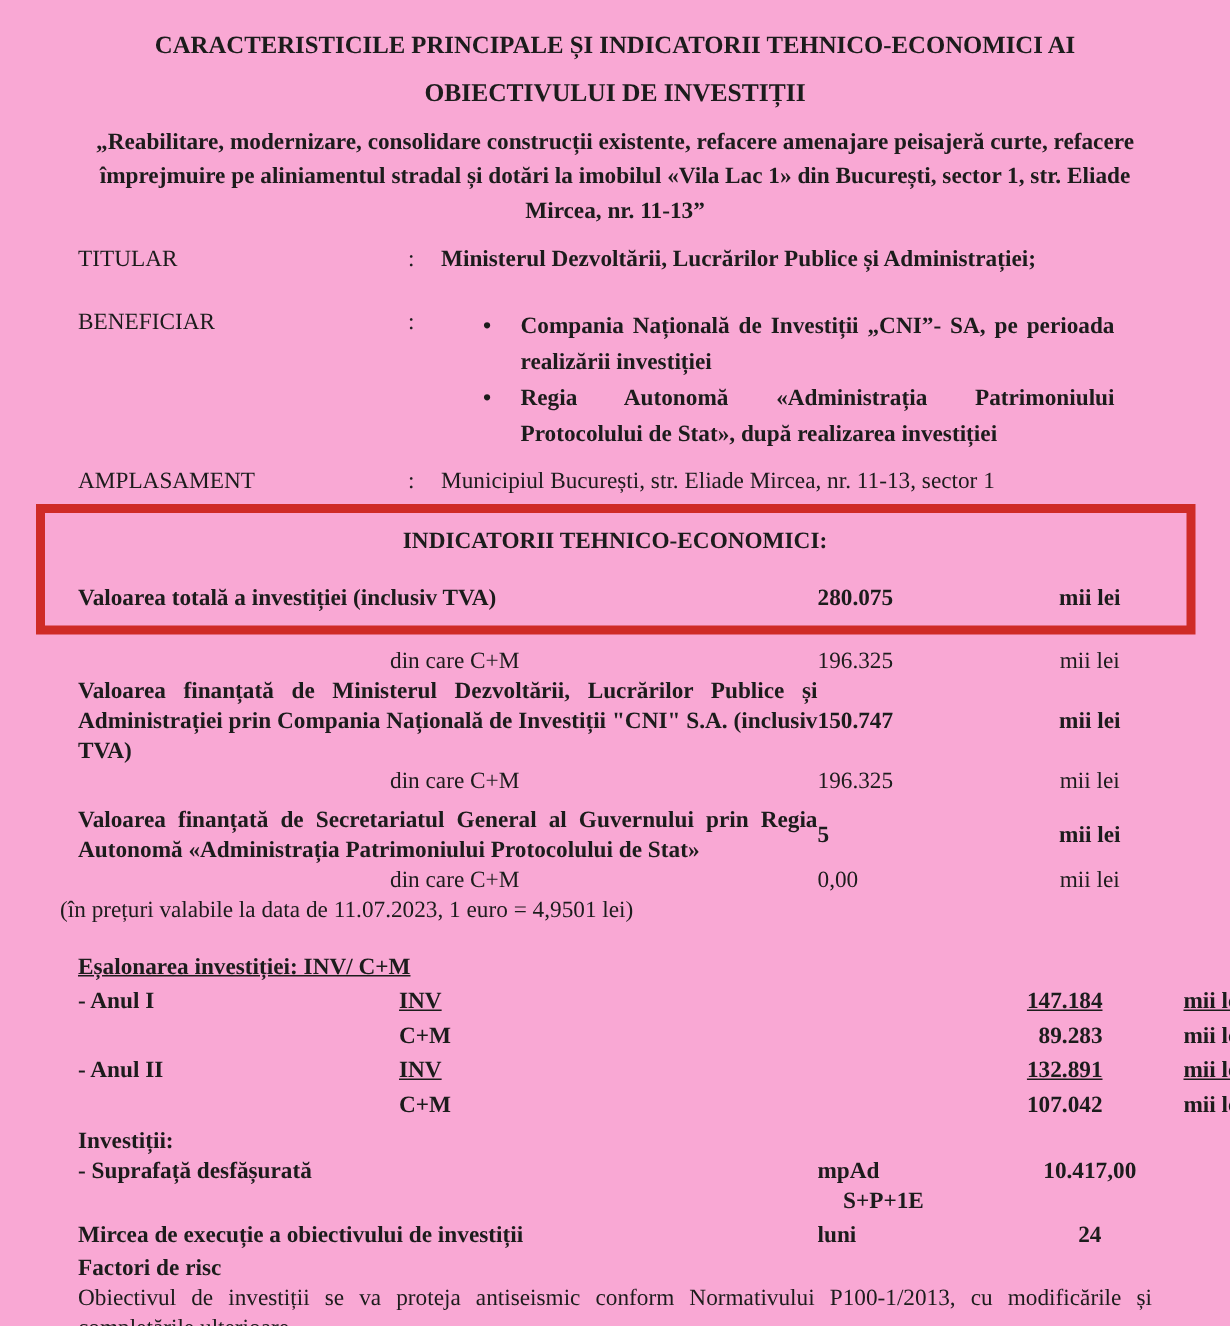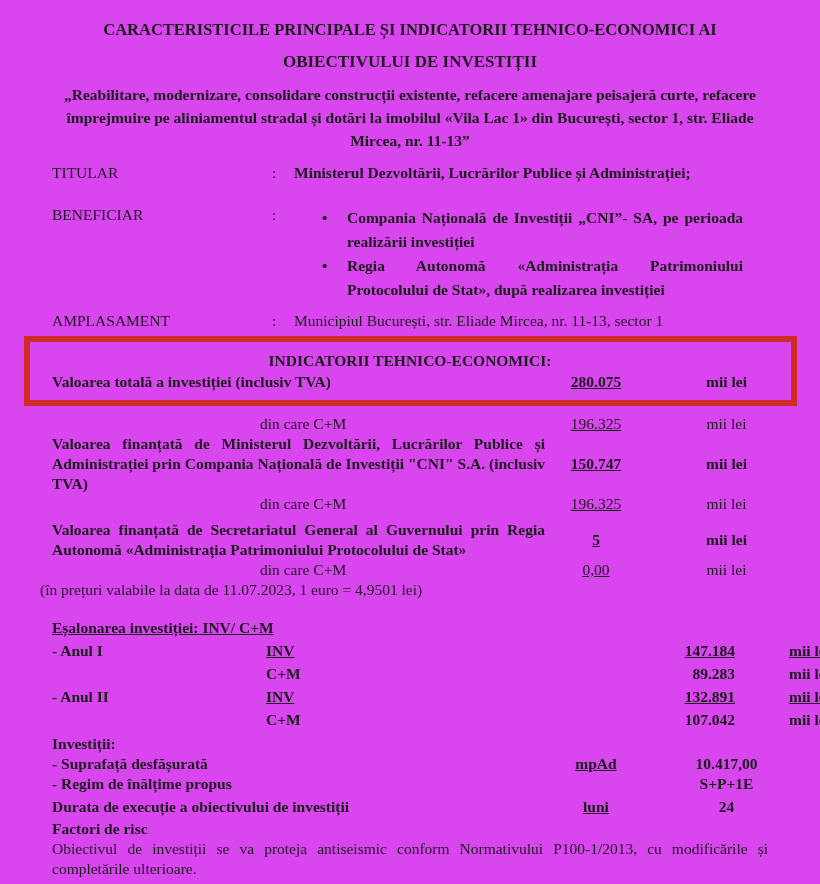--- a/index.html
+++ b/index.html
@@ -1,45 +1,45 @@
 <!DOCTYPE html>
 <html><head>
 <meta charset="utf-8">
 <style>
   html,body{margin:0;padding:0;}
   body{
     width:820px;height:884px;background:#ffffff;
     font-family:"Liberation Serif","DejaVu Serif",serif;
     color:#1c1c1c;font-size:15.5px;overflow:hidden;
   }
-  .page{position:relative;width:820px;height:884px;background:#d946ef;}
+  .page{position:relative;width:820px;height:884px;background:#f9a8d4;}
   .u{text-decoration:underline;}
 
   .title-1{padding-top:19px;text-align:center;font-weight:bold;font-size:16.5px;line-height:22px;}
   .title-2{padding-top:10px;text-align:center;font-weight:bold;font-size:17px;line-height:22px;}
 
   .quote{margin-top:10px;text-align:center;font-weight:bold;line-height:23px;padding:0 42px;}
 
   .fields{margin-top:12px;}
   .frow{display:grid;grid-template-columns:220px 22px 1fr;padding-left:52px;padding-right:77px;align-items:start;}
   .frow .fvalue{font-weight:bold;}
   .frow.regular-value .fvalue{font-weight:normal;}
   .frow-beneficiar{margin-top:24px;}
   .frow-amplasament{margin-top:10px;}
   .bullets{line-height:24px;}
   .bullet-item{display:grid;grid-template-columns:25px 1fr;padding-left:28px;text-align:justify;font-weight:bold;}
   .bullet-marker{text-align:left;}
 
   .redbox{position:relative;margin-top:6px;padding:14px 0 14px 0;}
   .red-frame{position:absolute;left:24px;right:23px;top:0;bottom:0;border:6px solid #cf2b27;pointer-events:none;}
   .box-heading{text-align:center;font-weight:bold;line-height:22px;}
-  .redbox .irow{margin-top:0;}
+  .redbox .irow{margin-top:17px;}
 
   .irow{display:grid;grid-template-columns:493px 112px 1fr;padding-left:52px;align-items:center;line-height:20px;}
-  .irow .c-val{text-align:center;padding-right:10px;white-space:nowrap;text-decoration:underline;}
+  .irow .c-val{text-align:left;padding-right:10px;white-space:nowrap;}
   .irow .c-unit{text-align:center;padding-right:24px;white-space:nowrap;}
   .irow.bold-row{font-weight:bold;}
   .irow.din-care .c-label{padding-left:208px;}
   .din-care-1{margin-top:8px;}
   .row4{margin-top:6px;}
   .note{padding-left:40px;line-height:20px;}
 
   .sched-heading{margin-top:17px;padding-left:52px;font-weight:bold;text-decoration:underline;line-height:22px;}
   .srow{display:grid;grid-template-columns:170px 323px 112px 1fr;padding-left:52px;align-items:center;line-height:23px;font-weight:bold;gap:44px;}
   .srow .c-val{text-align:right;padding-right:10px;white-space:nowrap;}
@@ -166,27 +166,26 @@
 
   <div class="cap-heading">Investiții:</div>
 
   <div class="irow cap-row">
     <div class="c-label">- Suprafață desfășurată</div>
     <div class="c-val">mpAd</div>
     <div class="c-unit">10.417,00</div>
   </div>
 
   <div class="irow cap-row">
-    <div class="c-label">- Regim de înălțime propus</div>
     <div class="c-val"></div>
     <div class="c-unit">S+P+1E</div>
   </div>
 
   <div class="irow duration-row">
-    <div class="c-label">Durata de execuție a obiectivului de investiții</div>
+    <div class="c-label">Mircea de execuție a obiectivului de investiții</div>
     <div class="c-val">luni</div>
     <div class="c-unit">24</div>
   </div>
 
   <div class="risk-heading">Factori de risc</div>
   <div class="risk-text">Obiectivul de investiții se va proteja antiseismic conform Normativului P100-1/2013, cu modificările și completările ulterioare.</div>
 
 </div>
 
 </body></html>

